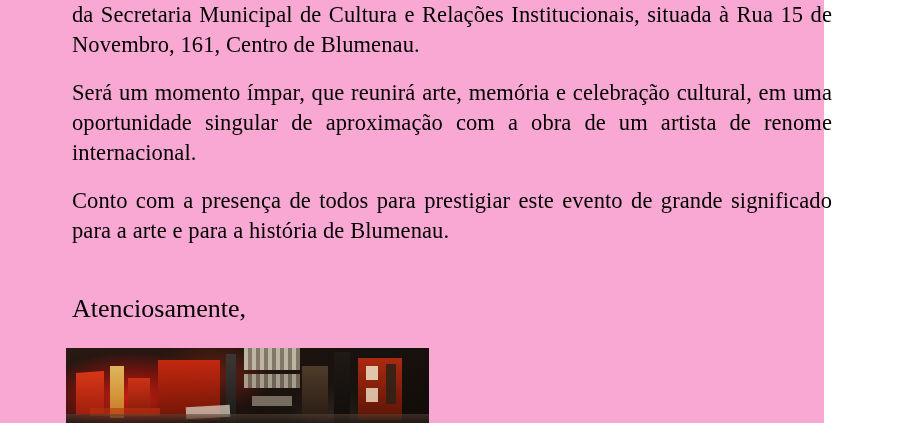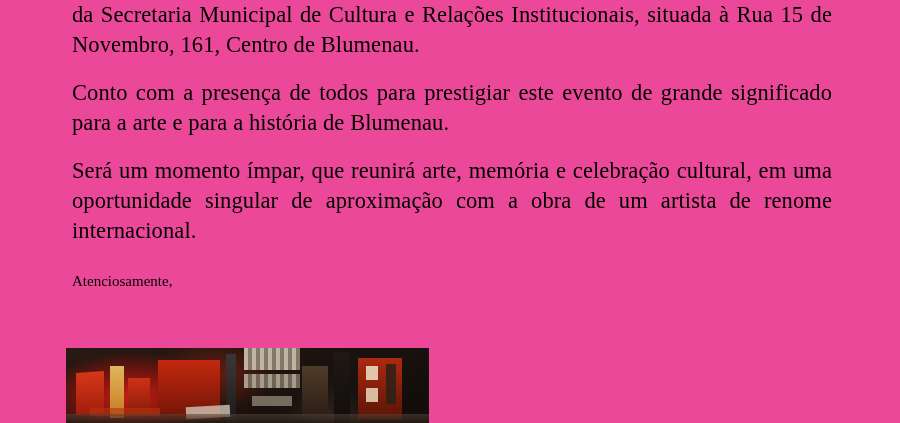--- a/index.html
+++ b/index.html
@@ -9,44 +9,44 @@
   }
   body {
     width: 900px;
     height: 423px;
     overflow: hidden;
     font-family: "Liberation Serif", serif;
     color: #000000;
   }
   .page {
     position: relative;
-    width: 900px;
+    width: 824px;
     height: 423px;
-    background: #ec4899;
+    background: #f9a8d4;
   }
   .doc-body {
     position: absolute;
     left: 72px;
     top: 0px;
     width: 760px;
   }
   p.para {
     margin: 0 0 0 0;
     font-size: 22.5px;
     line-height: 30px;
     text-align: justify;
     text-justify: inter-word;
     letter-spacing: 0.1px;
   }
   p.para.spaced {
     margin-top: 18px;
   }
   .closing {
-    margin-top: 20px;
-    font-size: 15px;
+    margin-top: 48px;
+    font-size: 26px;
     line-height: 30px;
   }
   .closing div {
     white-space: pre;
   }
   .image-block {
     position: absolute;
     left: 66px;
     top: 348px;
     width: 363px;
@@ -87,23 +87,23 @@
 </style>
 </head>
 <body>
 
 <div class="page">
 
   <div class="doc-body">
 
     <p class="para">da Secretaria Municipal de Cultura e Relações Institucionais, situada à Rua 15 de Novembro, 161, Centro de Blumenau.</p>
 
+    <p class="para spaced">Será um momento ímpar, que reunirá arte, memória e celebração cultural, em uma oportunidade singular de aproximação com a obra de um artista de renome internacional.</p>
+
     <p class="para spaced">Conto com a presença de todos para prestigiar este evento de grande significado para a arte e para a história de Blumenau.</p>
-
-    <p class="para spaced">Será um momento ímpar, que reunirá arte, memória e celebração cultural, em uma oportunidade singular de aproximação com a obra de um artista de renome internacional.</p>
 
     <div class="closing">
       <div>Atenciosamente,</div>
     </div>
 
   </div>
 
   <div class="image-block">
     <div class="artwork">
       <div class="blk b1"></div>

